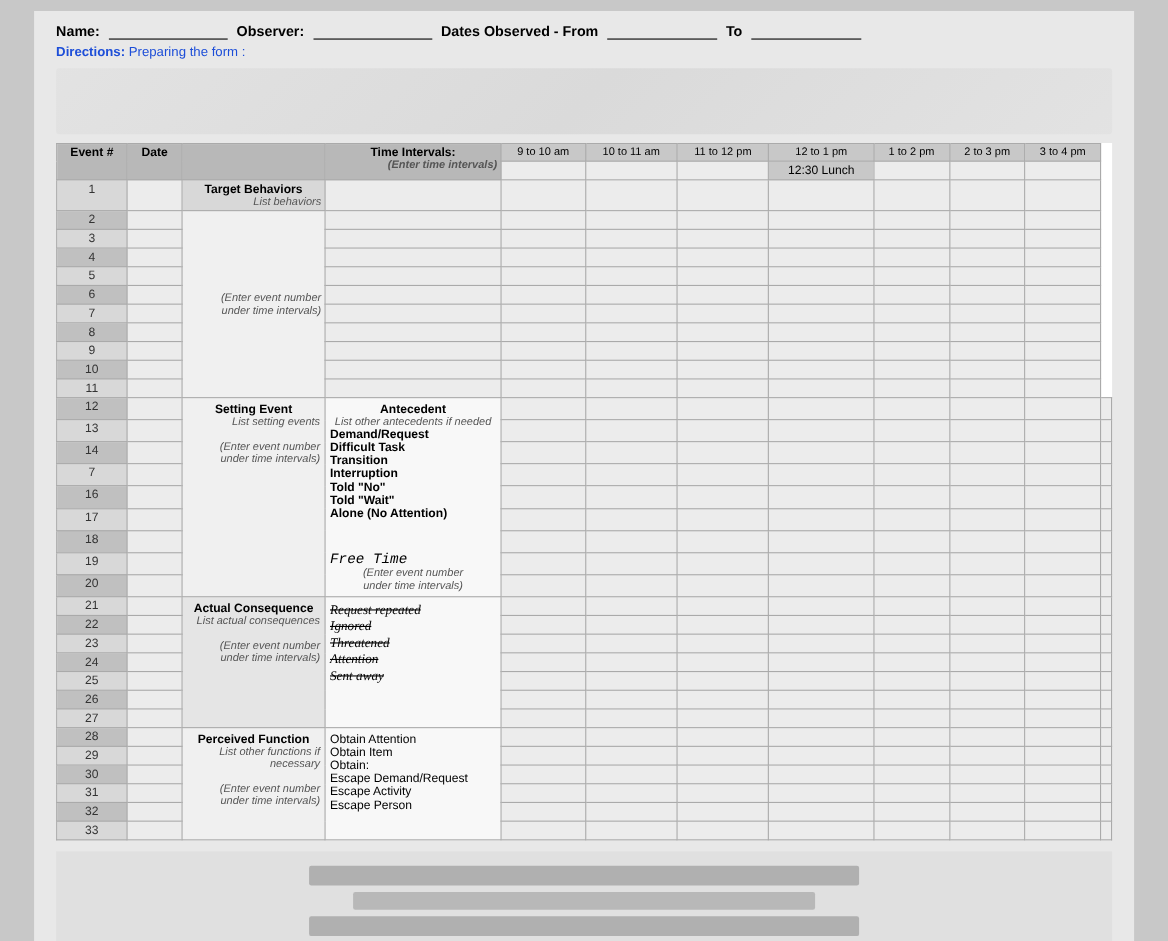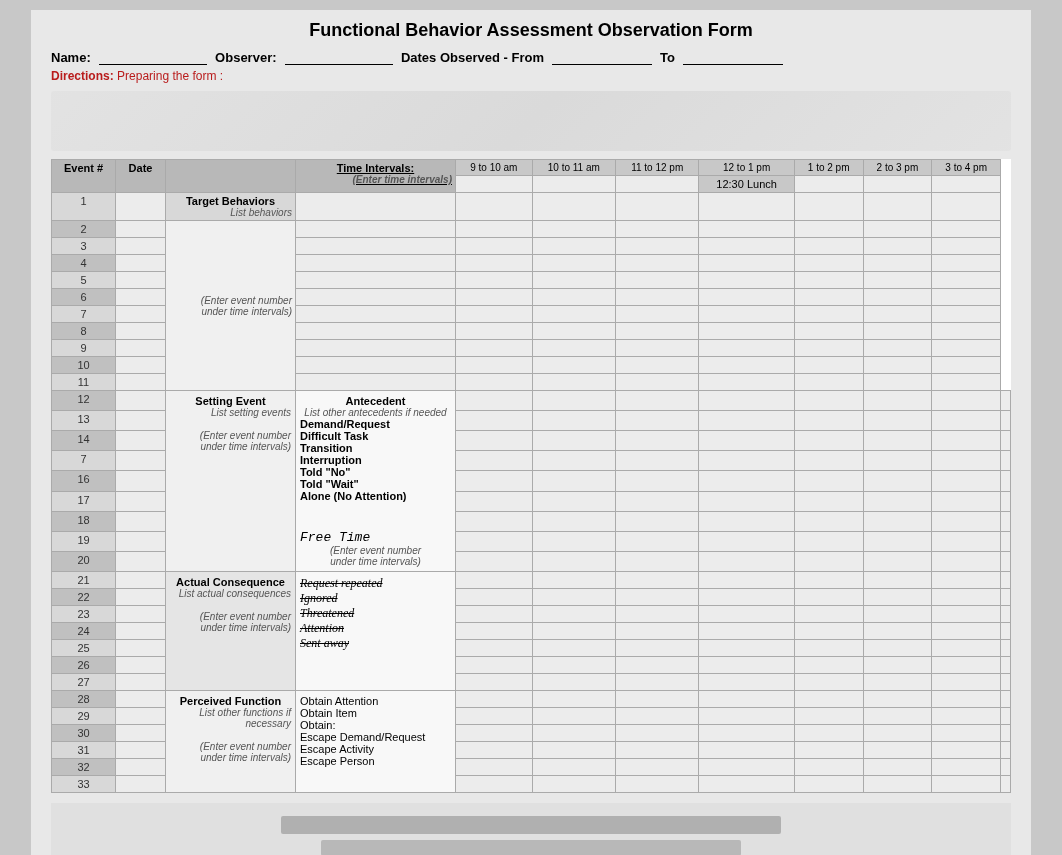--- a/index.html
+++ b/index.html
@@ -34,21 +34,21 @@
     }
     .header-row span { font-weight: normal; }
     .header-field {
       border-bottom: 1px solid #000;
       min-width: 100px;
       display: inline-block;
     }
     .directions-row {
       font-size: 12px;
       margin-bottom: 8px;
-      color: #b91c1c;
+      color: #1d4ed8;
     }
     .directions-label { font-weight: bold; }
     .watermark-area {
       background: linear-gradient(135deg, #ddd 0%, #ccc 50%, #ddd 100%);
       height: 60px;
       margin-bottom: 8px;
       border-radius: 3px;
       display: flex;
       align-items: center;
       justify-content: center;
@@ -62,21 +62,21 @@
       background: white;
     }
     .main-table td, .main-table th {
       border: 1px solid #aaa;
       padding: 2px 3px;
       vertical-align: top;
     }
     .event-col { width: 64px; text-align: center; background: #d0d0d0; }
     .date-col { width: 50px; text-align: center; background: #d0d0d0; }
     .behavior-col { width: 130px; }
-    .time-interval-col { width: 160px; text-align: center; background: #d0d0d0; text-decoration: underline; }
+    .time-interval-col { width: 160px; text-align: center; background: #d0d0d0; }
     .data-cell { background: #f5f5f5; }
 
     .row-header {
       background: #b8b8b8;
       text-align: center;
       font-weight: bold;
       font-size: 11px;
     }
     .row-num {
       background: #c0c0c0;
@@ -147,21 +147,20 @@
       background: #b8b8b8;
       height: 16px;
       width: 420px;
       border-radius: 2px;
     }
   </style>
 </head>
 <body>
 
 <div class="page-wrapper">
-  <div class="title">Functional Behavior Assessment Observation Form</div>
 
   <div class="header-row">
     <strong>Name:</strong>
     <span class="header-field">&nbsp;&nbsp;&nbsp;&nbsp;&nbsp;&nbsp;&nbsp;&nbsp;&nbsp;&nbsp;&nbsp;&nbsp;&nbsp;&nbsp;&nbsp;&nbsp;&nbsp;&nbsp;&nbsp;&nbsp;&nbsp;&nbsp;&nbsp;&nbsp;&nbsp;&nbsp;&nbsp;&nbsp;&nbsp;&nbsp;</span>
     <strong>Observer:</strong>
     <span class="header-field">&nbsp;&nbsp;&nbsp;&nbsp;&nbsp;&nbsp;&nbsp;&nbsp;&nbsp;&nbsp;&nbsp;&nbsp;&nbsp;&nbsp;&nbsp;&nbsp;&nbsp;&nbsp;&nbsp;&nbsp;&nbsp;&nbsp;&nbsp;&nbsp;&nbsp;&nbsp;&nbsp;&nbsp;&nbsp;&nbsp;</span>
     <strong>Dates Observed - From</strong>
     <span class="header-field">&nbsp;&nbsp;&nbsp;&nbsp;&nbsp;&nbsp;&nbsp;&nbsp;&nbsp;&nbsp;</span>
     <strong>To</strong>
     <span class="header-field">&nbsp;&nbsp;&nbsp;&nbsp;&nbsp;&nbsp;&nbsp;&nbsp;&nbsp;&nbsp;</span>

